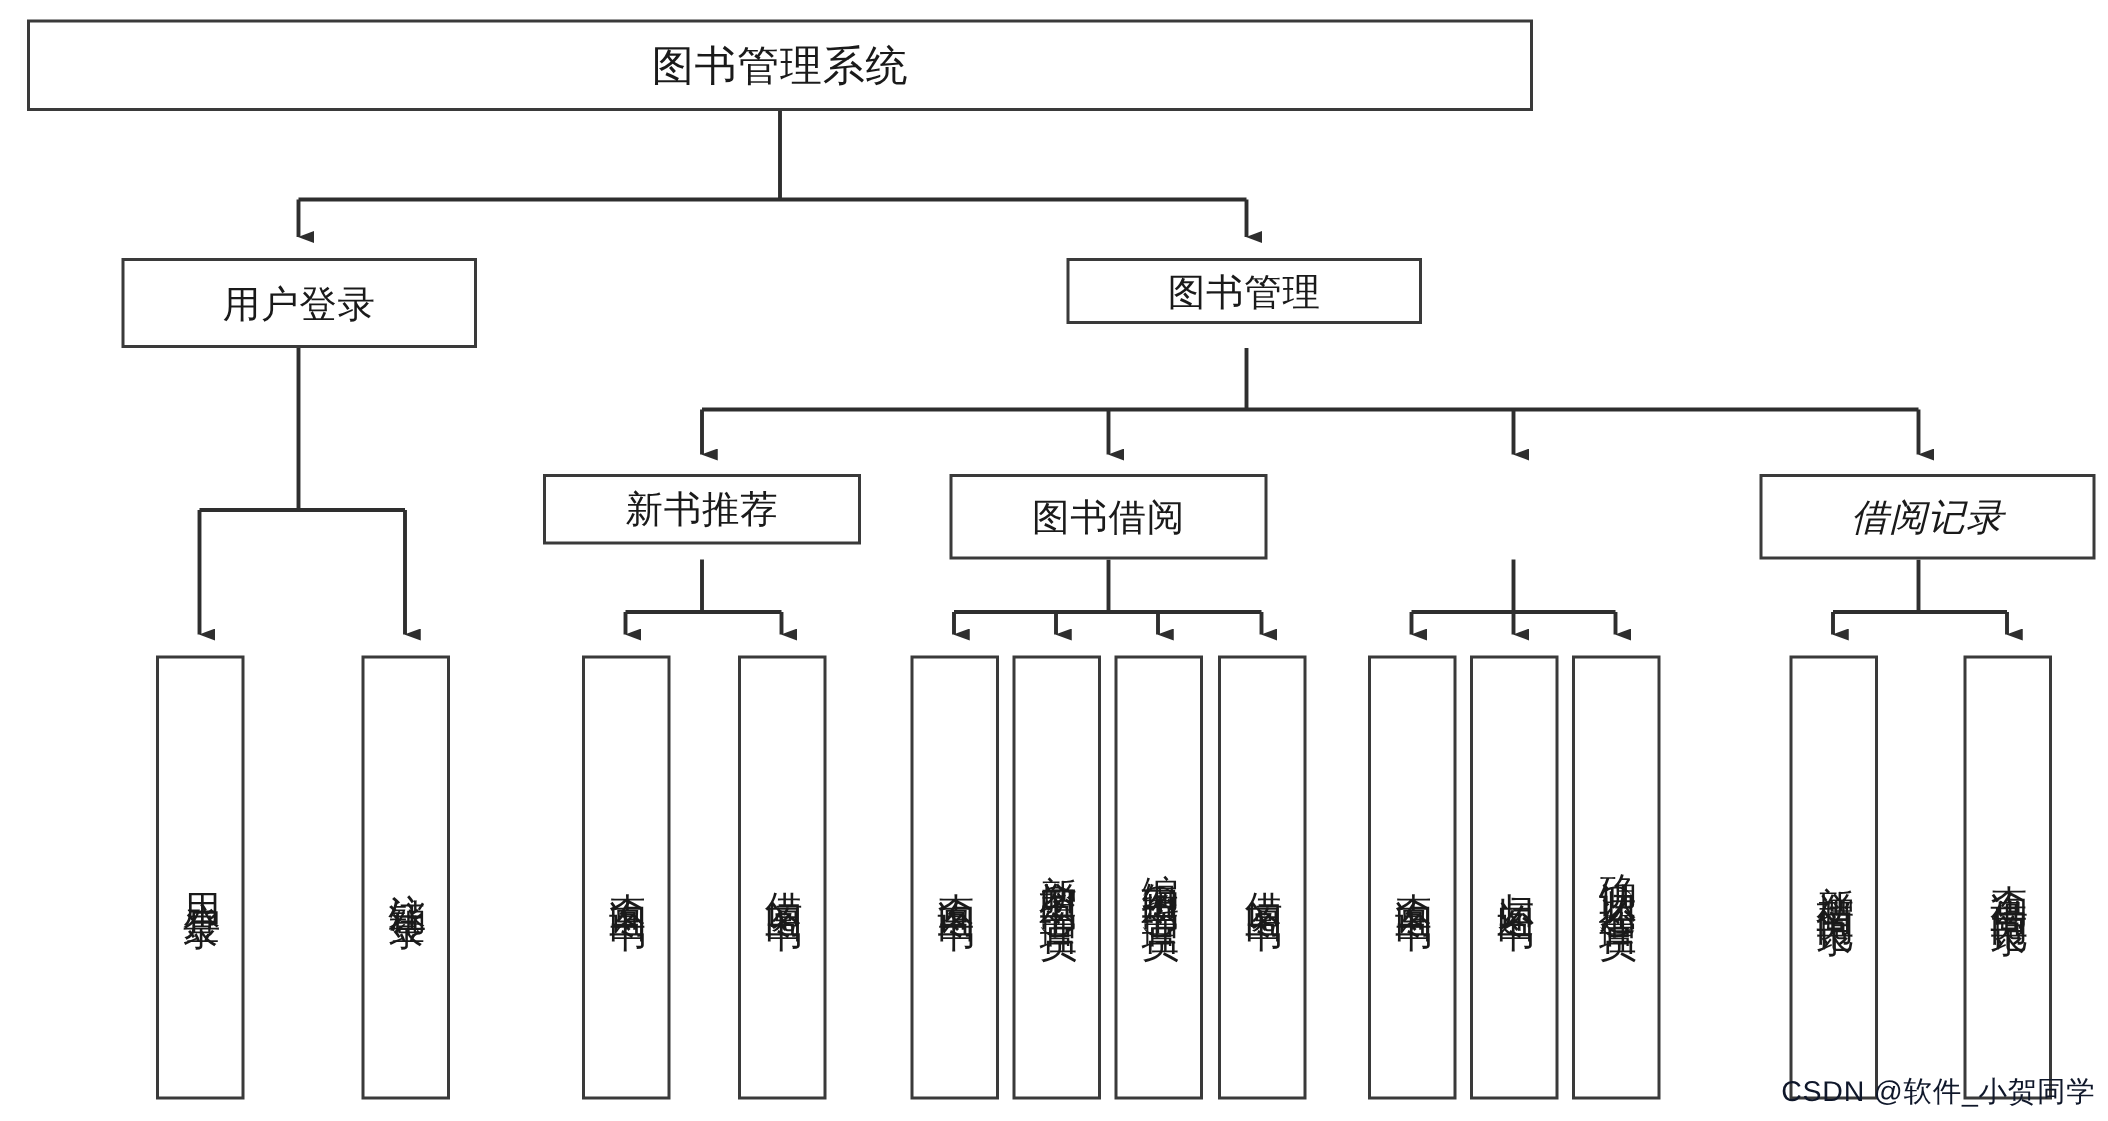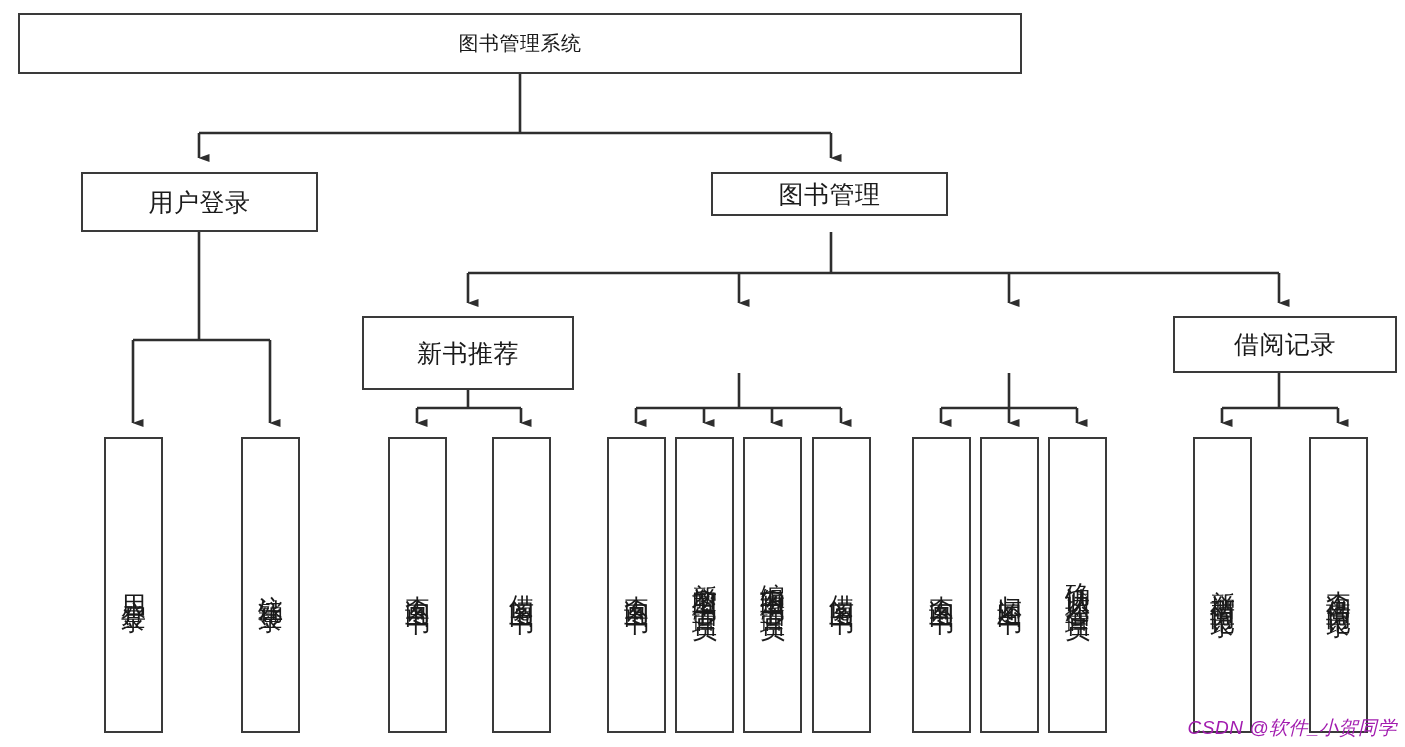--- a/index.html
+++ b/index.html
@@ -44,31 +44,30 @@
   }
   .node.vert .vtext {
     writing-mode: vertical-rl;
     text-orientation: upright;
     letter-spacing: 5px;
     line-height: 1;
     white-space: nowrap;
     display: block;
   }
   .node.title {
-    font-size: 20px;
+    font-size: 28px;
   }
   .watermark {
     position: absolute;
     right: 8px;
     bottom: 6px;
     font-size: 19px;
-    color: #a21caf;
+    color: #0f172a;
     white-space: nowrap;
     letter-spacing: 0.5px;
-    font-style: italic;
   }
 </style>
 </head>
 <body>
 
 <div id="diagram-root">
 
   <svg class="connectors" viewBox="0 0 1405 747" xmlns="http://www.w3.org/2000/svg">
     <defs>
       <marker id="arrowhead" markerWidth="8" markerHeight="11" refX="4" refY="10.5" orient="auto" markerUnits="userSpaceOnUse">
@@ -123,24 +122,27 @@
     <span>图书管理系统</span>
   </div>
 
   <div class="node horiz" style="left:81px; top:172px; width:237px; height:60px;">
     <span>用户登录</span>
   </div>
   <div class="node horiz" style="left:711px; top:172px; width:237px; height:44px;">
     <span>图书管理</span>
   </div>
 
-  <div class="node horiz" style="left:362px; top:316px; width:212px; height:74px;">
+  <div class="node horiz" style="left:362px; top:316px; width:212px; height:47px;">
     <span>新书推荐</span>
   </div>
-  <div class="node horiz" style="left:1173px; top:316px; width:224px; height:57px;">
+  <div class="node horiz" style="left:633px; top:316px; width:212px; height:57px;">
+    <span>图书借阅</span>
+  </div>
+  <div class="node horiz" style="left:1173px; top:316px; width:224px; height:57px;font-style:italic;">
     <span>借阅记录</span>
   </div>
 
   <div class="node vert" style="left:104px; top:437px; width:59px; height:296px;">
     <span class="vtext">用户登录</span>
   </div>
   <div class="node vert" style="left:241px; top:437px; width:59px; height:296px;">
     <span class="vtext">注销登录</span>
   </div>
 

